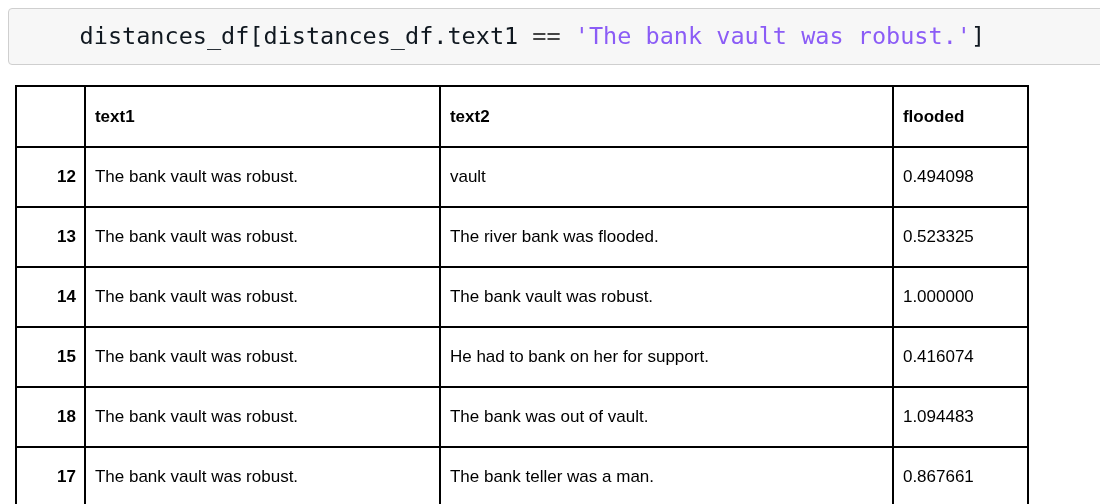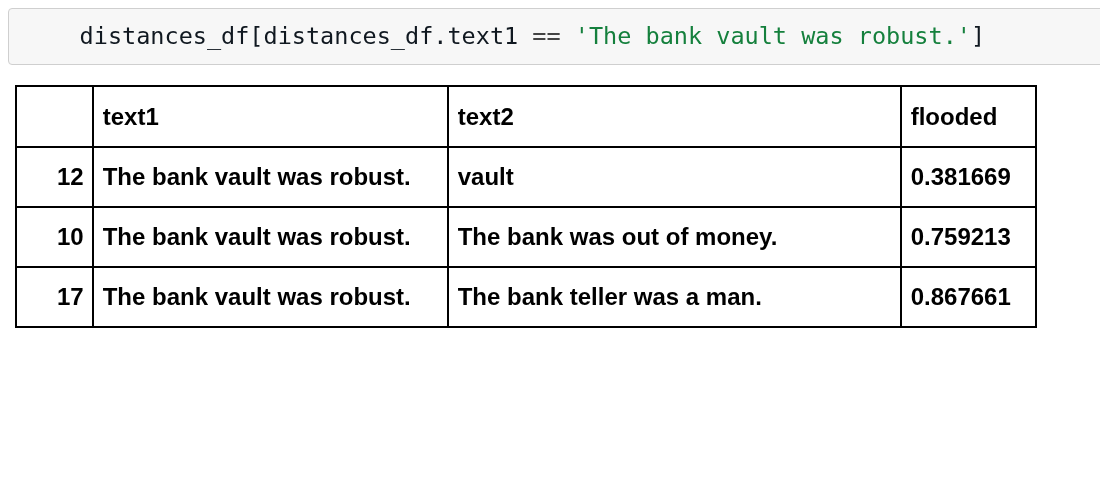--- a/index.html
+++ b/index.html
@@ -33,59 +33,59 @@
     left: 14px;
     top: 50%;
     transform: translateY(-50%);
     white-space: pre;
     font-family: "DejaVu Sans Mono", "Liberation Mono", monospace;
     font-size: 23.5px;
     line-height: 1;
     letter-spacing: 0px;
     color: #101820;
   }
-  .tok-str  { color: #15803d; }
+  .tok-str  { color: #8b5cf6; }
   .tok-op   { color: #444444; }
   .tok-plain{ color: #101820; }
 
   
   .df-wrap {
     position: absolute;
     left: 15px;
     top: 85px;
   }
   table.df {
     border-collapse: collapse;
     table-layout: fixed;
     background: #ffffff;
   }
   table.df th, table.df td {
     border: 2px solid #000000;
     padding: 0 9px;
     height: 58px;
-    font-size: 24px;
+    font-size: 17px;
     color: #000000;
     text-align: left;
     vertical-align: middle;
     white-space: nowrap;
     overflow: hidden;
     background: #ffffff;
   }
   table.df thead th {
     font-weight: bold;
     height: 59px;
   }
   table.df tbody th.idx {
     font-weight: bold;
     text-align: right;
     padding-right: 8px;
     padding-left: 40px;
   }
   table.df td {
-    font-weight: bold;
+    font-weight: normal;
   }
   
   col.c-idx  { width: 53px;  }
   col.c-t1   { width: 355px; }
   col.c-t2   { width: 453px; }
   col.c-dist { width: 135px; }
 </style>
 </head>
 <body>
 
@@ -109,27 +109,45 @@
         <th>text1</th>
         <th>text2</th>
         <th>flooded</th>
       </tr>
     </thead>
     <tbody>
       <tr>
         <th class="idx">12</th>
         <td>The bank vault was robust.</td>
         <td>vault</td>
-        <td>0.381669</td>
+        <td>0.494098</td>
       </tr>
       <tr>
-        <th class="idx">10</th>
+        <th class="idx">13</th>
         <td>The bank vault was robust.</td>
-        <td>The bank was out of money.</td>
-        <td>0.759213</td>
+        <td>The river bank was flooded.</td>
+        <td>0.523325</td>
+      </tr>
+      <tr>
+        <th class="idx">14</th>
+        <td>The bank vault was robust.</td>
+        <td>The bank vault was robust.</td>
+        <td>1.000000</td>
+      </tr>
+      <tr>
+        <th class="idx">15</th>
+        <td>The bank vault was robust.</td>
+        <td>He had to bank on her for support.</td>
+        <td>0.416074</td>
+      </tr>
+      <tr>
+        <th class="idx">18</th>
+        <td>The bank vault was robust.</td>
+        <td>The bank was out of vault.</td>
+        <td>1.094483</td>
       </tr>
       <tr>
         <th class="idx">17</th>
         <td>The bank vault was robust.</td>
         <td>The bank teller was a man.</td>
         <td>0.867661</td>
       </tr>
     </tbody>
   </table>
 </div>

